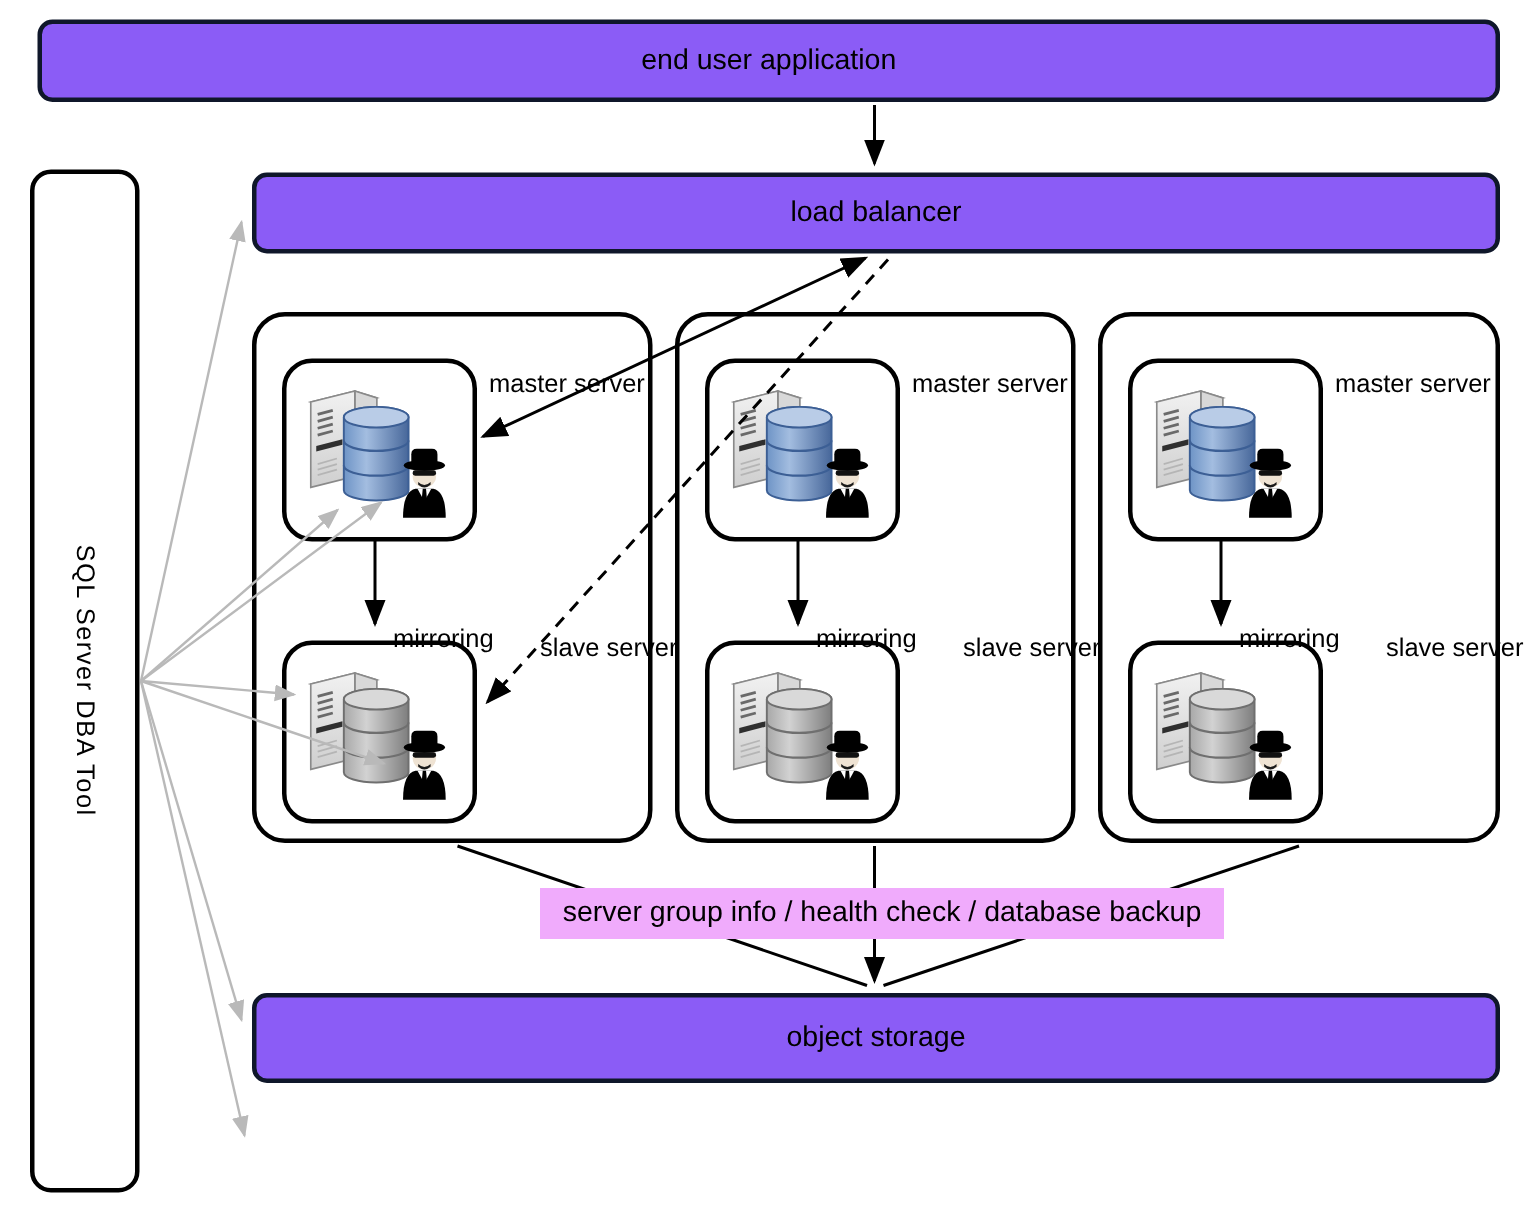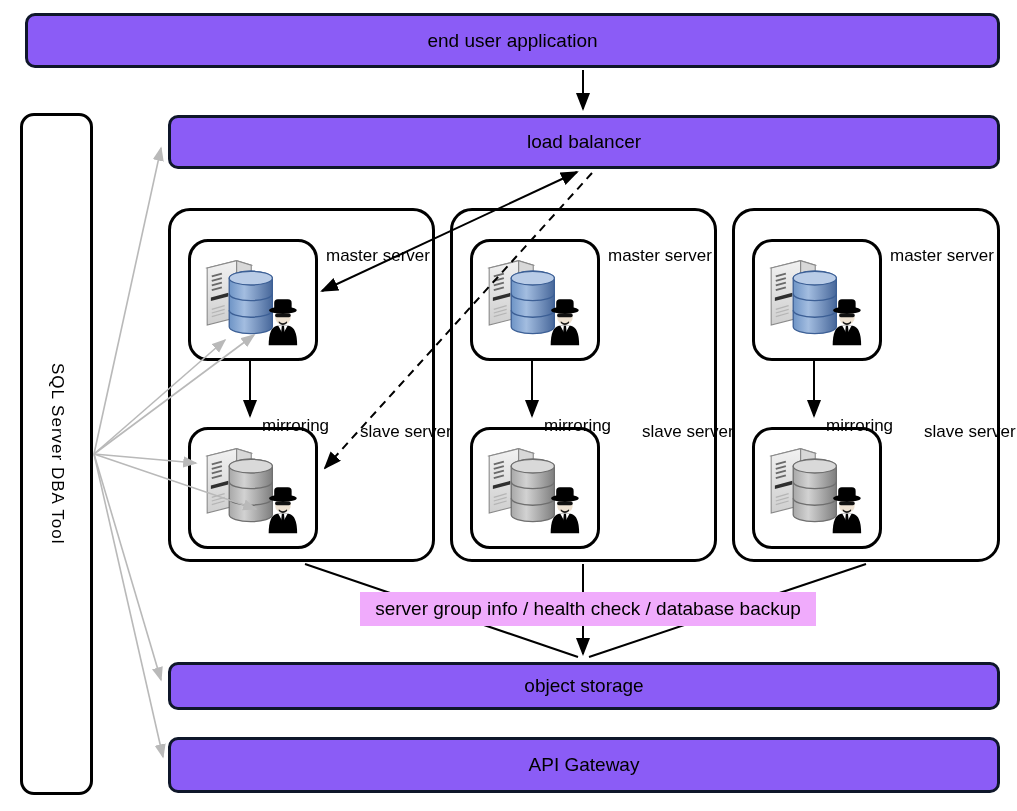--- a/index.html
+++ b/index.html
@@ -170,27 +170,24 @@
     <div class="side-label master-label">master server</div>
     <div class="side-label mirroring-label">mirroring</div>
     <div class="inner-box slave">
       <svg class="cluster-icon" viewBox="0 0 130 122">
           <use href="#sym-cluster-gray"></use>
         </svg>
     </div>
     <div class="side-label slave-label">slave server</div>
   </div>
 
-  <div class="box" style="left:168px;top:662px;width:832px;height:48px;">
+  <div class="box" style="left:168px;top:662px;width:832px;height:60px;">
     <span>object storage</span>
   </div>
 
-  <div class="box" style="left:168px;top:737px;width:832px;height:56px;">
-    <span>API Gateway</span>
-  </div>
 
   <svg class="lines" width="1017" height="811" viewBox="0 0 1017 811">
     <defs>
       <marker id="arrB" markerWidth="9" markerHeight="8" refX="8" refY="3.5" orient="auto-start-reverse">
         <path d="M0,0 L9,3.5 L0,7 Z" fill="#000"></path>
       </marker>
       <marker id="arrG" markerWidth="9" markerHeight="8" refX="8" refY="3.5" orient="auto">
         <path d="M0,0 L9,3.5 L0,7 Z" fill="#b9b9b9"></path>
       </marker>
     </defs>

